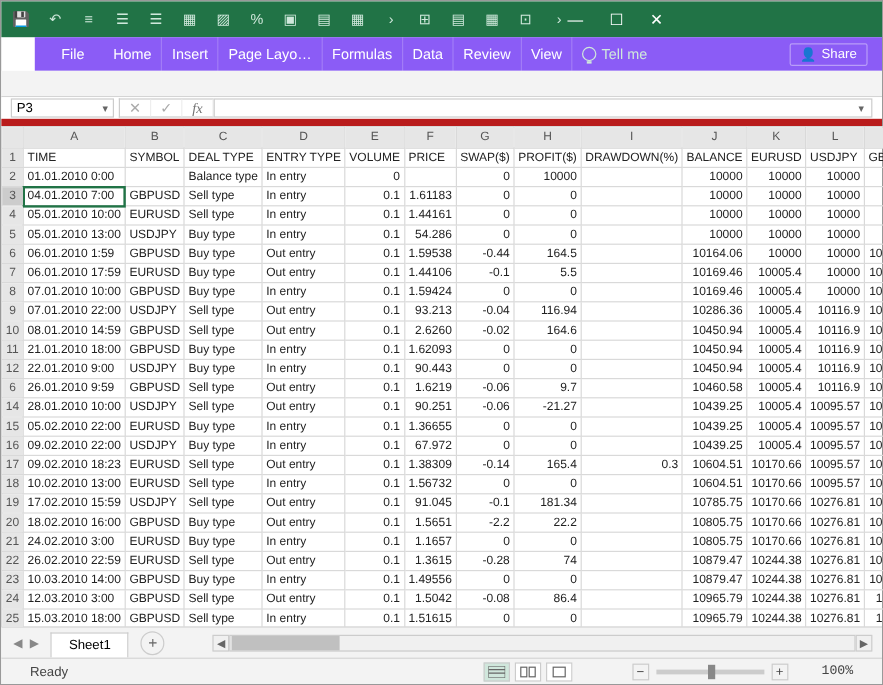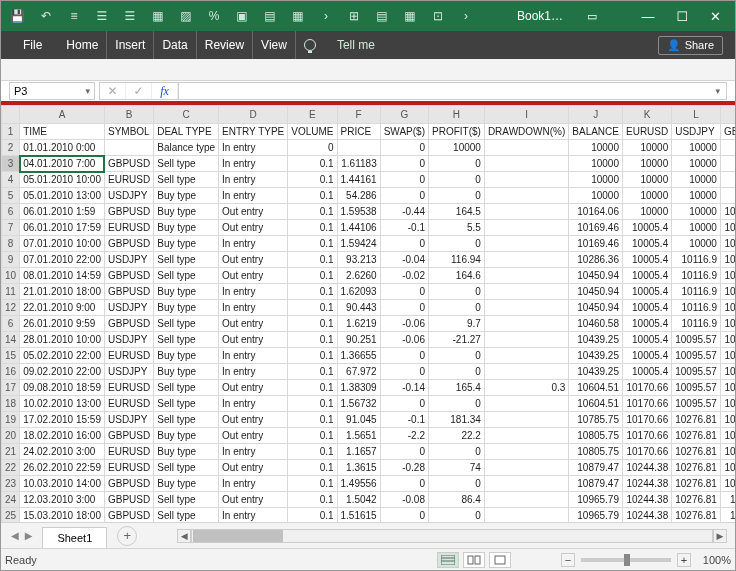--- a/index.html
+++ b/index.html
@@ -7,39 +7,39 @@
   
   
   .titlebar { background: #217346; height: 30px; display: flex; align-items: center; color: #fff; padding: 0 6px; }
   .qat { display: flex; align-items: center; gap: 14px; padding-left: 4px; flex-wrap: nowrap; }
   .qat-icon { width: 14px; height: 14px; display: inline-flex; align-items: center; justify-content: center; font-size: 12px; cursor: pointer; color: #cfe8db; }
   .title-wrap { flex: 1; text-align: center; font-size: 12px; white-space: nowrap; overflow: hidden; display: flex; align-items: center; justify-content: center; gap: 24px; }
   .wincontrols { display: flex; gap: 22px; padding-right: 8px; align-items: center; }
   .wincontrols span { font-size: 13px; cursor: pointer; color: #fff; }
   
   
-  .ribbontabs { background: #404040; height: 28px; display: flex; align-items: center; padding: 0 12px 0 14px; color: #fff; font-size: 12px; }
+  .ribbontabs { background: #8b5cf6; height: 28px; display: flex; align-items: center; padding: 0 12px 0 14px; color: #fff; font-size: 12px; margin-left: 28px; }
   .ribbontabs .tab { padding: 0 8px; height: 28px; display: flex; align-items: center; cursor: pointer; border-right: 1px solid rgba(255,255,255,.2); }
   .ribbontabs .tab:first-child { margin-right: 8px; border-right: none; }
   .ribbontabs .spacer { flex: 1; }
   .share { display: flex; align-items: center; gap: 4px; border: 1px solid rgba(255,255,255,.4); padding: 2px 8px; font-size: 11px; cursor: pointer; border-radius: 2px; }
-  .tellme { display: flex; align-items: center; gap: 21px; color: #cfe8db; padding-left: 8px; }
+  .tellme { display: flex; align-items: center; gap: 4px; color: #cfe8db; padding-left: 8px; }
   .bulb { width: 12px; height: 12px; border-radius: 50%; border: 1px solid #cfe8db; display: inline-block; position: relative; }
   .bulb::after { content: ""; position: absolute; width: 4px; height: 2px; background: #cfe8db; bottom: -3px; left: 3px; }
   
   
   .gap1 { height: 22px; background: #f3f3f3; border-bottom: 1px solid #d4d4d4; }
   
   
-  .fbar { height: 24px; background: #fff; border-bottom: 4px solid #b91c1c; display: flex; align-items: stretch; }
+  .fbar { height: 24px; background: #fff; border-bottom: 6px solid #b91c1c; display: flex; align-items: stretch; }
   .namebox { width: 86px; border: 1px solid #ccc; margin: 1px 4px 1px 8px; display: flex; align-items: center; padding: 0 4px; font-size: 11px; }
   .namebox .dd { margin-left: auto; font-size: 9px; color: #666; }
   .fbar-icons { display: flex; align-items: center; border: 1px solid #ccc; border-right: none; margin: 1px 0; }
   .fbar-icons span { width: 26px; display: flex; align-items: center; justify-content: center; color: #aaa; font-size: 12px; border-right: 1px solid #eee; height: 100%; cursor: pointer; }
-  .fbar-icons span.fx { color: #1d4ed8; font-style: italic; font-family: Georgia, serif; }
+  .fbar-icons span.fx { color: #737373; font-style: italic; font-family: Georgia, serif; }
   .finput { flex: 1; border: 1px solid #ccc; margin: 1px 8px 1px 0; padding: 0 6px; display: flex; align-items: center; }
   .finput .expand { margin-left: auto; font-size: 9px; color: #666; }
   
   
   .gridwrap { flex: 1; display: flex; flex-direction: column; overflow: hidden; position: relative; }
   .grid { overflow: auto; font-size: 10px; color: #222; }
   table { border-collapse: collapse; table-layout: fixed; }
   th, td { border: 1px solid #d9d9d9; padding: 0 3px; height: 16px; white-space: nowrap; overflow: hidden; vertical-align: middle; }
   thead th { background: #e6e6e6; font-weight: normal; text-align: center; font-size: 10px; color: #555; height: 18px; position: sticky; top: 0; }
   thead th.corner { background: #e6e6e6; }
@@ -55,21 +55,21 @@
   .navarrows { display: flex; gap: 6px; padding: 0 10px; color: #888; }
   .navarrows span { cursor: pointer; font-size: 10px; }
   .sheettab { padding: 4px 14px; background: #fff; border: 1px solid #ccc; border-bottom: none; margin-top: 3px; cursor: pointer; }
   .addsheet { width: 20px; height: 20px; border: 1px solid #ccc; border-radius: 50%; display: flex; align-items: center; justify-content: center; margin-left: 10px; color: #666; cursor: pointer; font-size: 13px; }
   .hscroll { flex: 1; display: flex; align-items: center; padding: 0 8px 0 40px; }
   .hscroll .track { flex: 1; height: 14px; border: 1px solid #ccc; background: #f0f0f0; position: relative; display: flex; align-items: center; }
   .hscroll .thumb { background: #c0c0c0; height: 12px; width: 90px; margin-left: 1px; }
   .hscroll .arrow { width: 14px; height: 14px; border: 1px solid #ccc; display: flex; align-items: center; justify-content: center; font-size: 9px; color: #666; cursor: pointer; background: #f0f0f0; }
   
   
-  .statusbar { height: 22px; background: #f3f3f3; border-top: 1px solid #d4d4d4; display: flex; align-items: center; font-size: 11px; padding: 0 4px; color: #444; gap: 36px; }
+  .statusbar { height: 22px; background: #f3f3f3; border-top: 1px solid #d4d4d4; display: flex; align-items: center; font-size: 11px; padding: 0 24px; color: #444; gap: 36px; }
   .statusbar .spacer { flex: 1; }
   .viewbtns { display: flex; gap: 4px; margin-right: 14px; }
   .viewbtn { width: 22px; height: 16px; border: 1px solid #ccc; background: #fff; cursor: pointer; display: flex; align-items: center; justify-content: center; }
   .viewbtn.active { background: #d0e7dc; }
   .viewbtn svg { width: 14px; height: 10px; }
   .zoom { display: flex; align-items: center; gap: 6px; }
   .zoom .slider { width: 90px; height: 4px; background: #ccc; position: relative; }
   .zoom .slider .tick { position: absolute; left: 50%; top: -3px; width: 1px; height: 10px; background: #999; }
   .zoom .slider .handle { position: absolute; left: 48%; top: -4px; width: 6px; height: 12px; background: #888; }
   .zoom .pm { width: 14px; height: 14px; border: 1px solid #ccc; display: flex; align-items: center; justify-content: center; cursor: pointer; font-size: 11px; }
@@ -90,35 +90,33 @@
     <span class="qat-icon">▣</span>
     <span class="qat-icon">▤</span>
     <span class="qat-icon">▦</span>
     <span class="qat-icon">›</span>
     <span class="qat-icon">⊞</span>
     <span class="qat-icon">▤</span>
     <span class="qat-icon">▦</span>
     <span class="qat-icon">⊡</span>
     <span class="qat-icon">›</span>
   </div>
-  <div class="title-wrap">
-    <span>Book1…</span>
-    <span style="font-size:11px;">▭</span>
-  </div>
   <div class="wincontrols">
     <span>—</span>
     <span>☐</span>
     <span>✕</span>
   </div>
 </div>
 
 <div class="ribbontabs">
   <div class="tab">File</div>
   <div class="tab">Home</div>
   <div class="tab">Insert</div>
+  <div class="tab">Page Layo…</div>
+  <div class="tab">Formulas</div>
   <div class="tab">Data</div>
   <div class="tab">Review</div>
   <div class="tab">View</div>
   <div class="tellme">
     <span class="bulb"></span>
     <span>Tell me</span>
   </div>
   <div class="spacer"></div>
   <div class="share">
     <span>👤</span>
@@ -433,21 +431,21 @@
             <td>0</td>
             <td>0</td>
             <td></td>
             <td>10439.25</td>
             <td>10005.4</td>
             <td>10095.57</td>
             <td>10338.28</td>
           </tr>
           <tr>
             <th>17</th>
-            <td class="l">09.08.2010 18:59</td>
+            <td class="l">09.02.2010 18:23</td>
             <td class="l">EURUSD</td>
             <td class="l">Sell type</td>
             <td class="l">Out entry</td>
             <td>0.1</td>
             <td>1.38309</td>
             <td>-0.14</td>
             <td>165.4</td>
             <td>0.3</td>
             <td>10604.51</td>
             <td>10170.66</td>
@@ -626,15 +624,15 @@
         </svg>
       </div>
   </div>
   <div class="zoom">
     <div class="pm">−</div>
     <div class="slider">
         <div class="tick"></div>
         <div class="handle"></div>
       </div>
     <div class="pm">+</div>
-    <span style="margin-left:6px;">100%</span>
+    <span style="margin-left:22px;font-family:Liberation Mono, monospace;">100%</span>
   </div>
 </div>
 
 </body></html>

